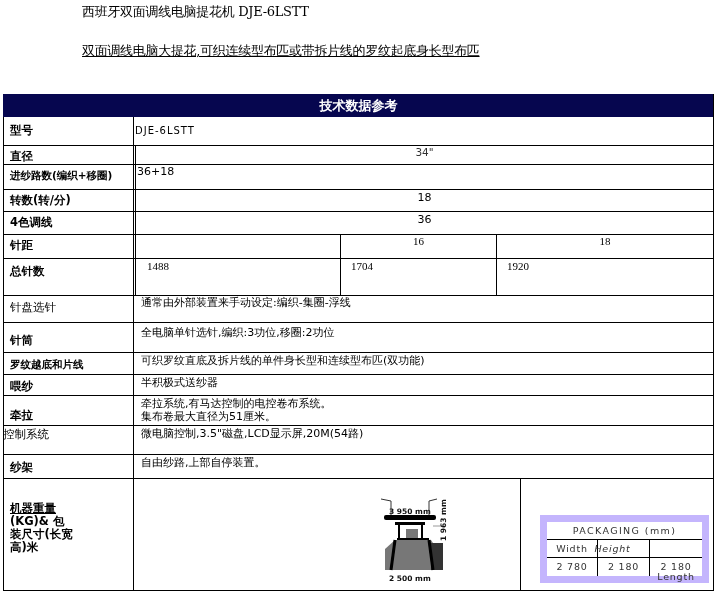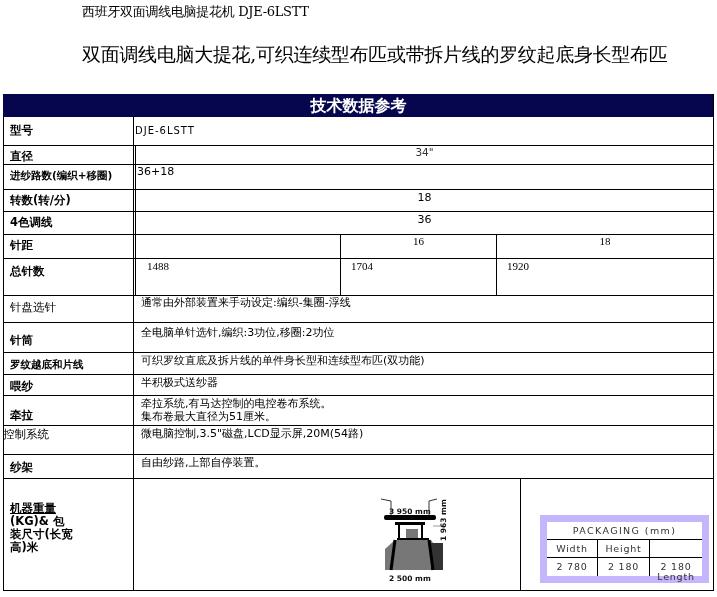--- a/index.html
+++ b/index.html
@@ -1,22 +1,22 @@
 <!DOCTYPE html>
 <html><head>
   <meta charset="utf-8">
   <style>
     html, body { margin:0; padding:0; background:#ffffff; }
     body { width:717px; height:597px; position:relative; overflow:hidden;
            font-family:"DejaVu Sans", "Liberation Sans", sans-serif; color:#000; }
     .title { position:absolute; left:82px; top:3px; font-size:13px; font-family:"DejaVu Serif","Liberation Serif",serif; letter-spacing:-0.3px; }
-    .subtitle { position:absolute; left:82px; top:42px; font-size:19px; font-family:"DejaVu Serif","Liberation Serif",serif; letter-spacing:-0.3px; }
+    .subtitle { position:absolute; left:82px; top:42px; font-size:13px; font-family:"DejaVu Serif","Liberation Serif",serif; letter-spacing:-0.3px;text-decoration:underline; }
     .spec { position:absolute; left:3px; top:94px; width:711px; height:497px; }
     .header-band { position:absolute; left:0; top:0; width:711px; height:23px; background:#06064f; color:#fff;
-                   font-weight:bold; font-size:16px; text-align:center; line-height:23px; }
+                   font-weight:bold; font-size:13px; text-align:center; line-height:23px; }
     .hl { position:absolute; height:1px; background:#000; }
     .vl { position:absolute; width:1px; background:#000; }
     .cell { position:absolute; font-size:11px; line-height:13px; white-space:nowrap; }
     .lbl { font-weight:bold; font-size:11.5px; }
     .lbl-n { font-weight:normal; }
     .serif { font-family:"Liberation Serif","DejaVu Serif",serif; font-size:11px; }
     .center { text-align:center; }
     .pkg { position:absolute; left:537px; top:421px; width:155px; height:54px; border:7px solid #c4b5fd; }
     .pkg .t { position:absolute; left:0; top:0; width:155px; height:17px; text-align:center; font-size:9.5px; letter-spacing:1.4px; color:#333; line-height:18px; }
     .pkg .c { position:absolute; font-size:9.5px; color:#333; text-align:center; letter-spacing:0.8px; }
@@ -133,19 +133,19 @@
     <div class="dim" style="left:16px;top:93px;">2 500 mm</div>
   </div>
 
   <div class="pkg">
     <div class="t">PACKAGING (mm)</div>
     <div class="hl" style="left:0;top:17px;width:155px;"></div>
     <div class="hl" style="left:0;top:35px;width:155px;"></div>
     <div class="vl" style="left:50px;top:17px;height:37px;"></div>
     <div class="vl" style="left:102px;top:17px;height:37px;"></div>
     <div class="c" style="left:0;top:21px;width:50px;">Width</div>
-    <div class="c" style="left:51px;top:21px;width:51px;">Height</div>
+    <div class="c" style="left:40px;top:21px;width:51px;font-style:italic;">Height</div>
     <div class="c" style="left:103px;top:21px;width:52px;margin-top:28px;">Length</div>
     <div class="c" style="left:0;top:39px;width:50px;">2 780</div>
     <div class="c" style="left:51px;top:39px;width:51px;">2 180</div>
     <div class="c" style="left:103px;top:39px;width:52px;">2 180</div>
   </div>
 </div>
 
 </body></html>

